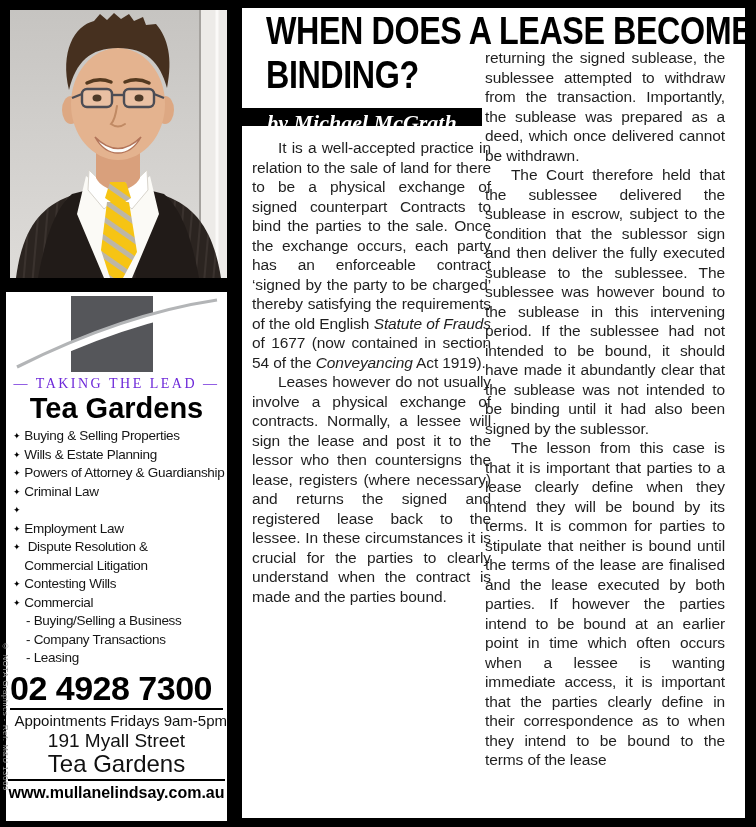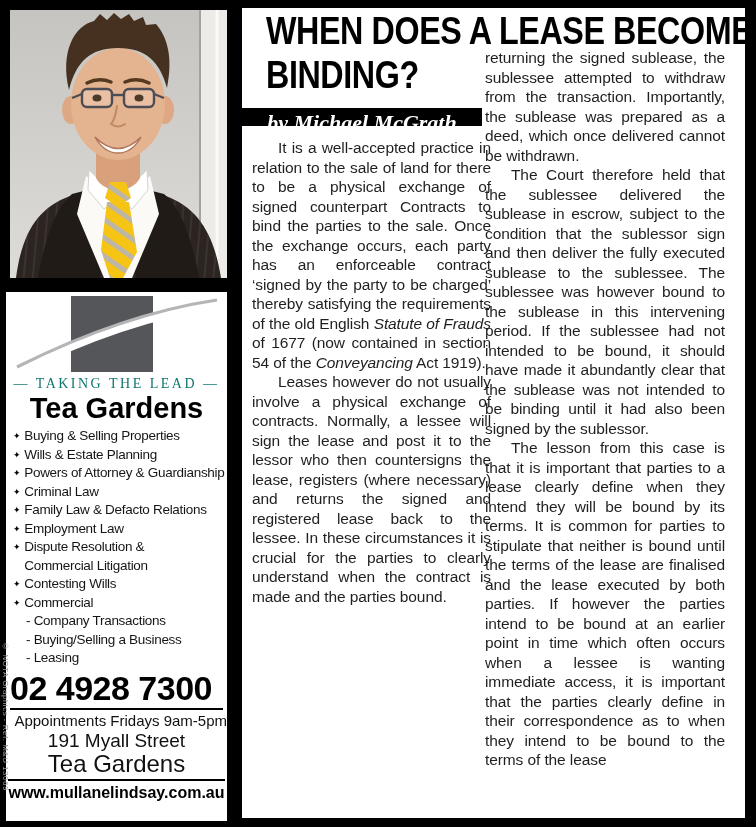--- a/index.html
+++ b/index.html
@@ -17,31 +17,31 @@
     position:absolute; left:4px; top:290px; width:225px; height:533px;
     background:#fff; border:2px solid #000; padding:2px 0 0 0; overflow:hidden;
   }
   .logo-wrap { text-align:center; margin-top:1px; }
   .logo-wrap svg { display:block; margin:0 auto; width:204px; height:80px; }
   .brand {
     font-family:"Liberation Serif", serif; font-size:19px; color:#66676b;
     letter-spacing:1px; text-align:center; line-height:21px; white-space:nowrap;
   }
   .tagline {
-    font-family:"Liberation Serif", serif; font-size:14px; color:#0f766e;
+    font-family:"Liberation Serif", serif; font-size:14px; color:#6d28d9;
     letter-spacing:2.5px; text-align:center; line-height:17px; white-space:nowrap;
   }
   .tg-heading {
     font-size:29px; font-weight:bold; color:#000; text-align:center;
     line-height:31px; margin:1px 0 3px 0;
   }
   .services { padding:0 2px 0 7px; }
   .svc { display:flex; font-size:13.5px; letter-spacing:-0.3px; line-height:18.5px; color:#151515; }
   .svc .bullet { flex:0 0 auto; font-size:9px; line-height:18.5px; margin-right:4px; color:#000; }
-  .svc .svc-label { white-space:pre-line; }
+  .svc .svc-label { white-space:pre-line;text-align:right; }
   .svc.sub { padding-left:13px; }
   .phone {
     font-size:34px; font-weight:bold; color:#000; line-height:37px;
     letter-spacing:-0.5px; border-bottom:2px solid #000; margin:2px 4px 0 4px; padding-bottom:1px;
     white-space:nowrap;
   }
   .appointments { font-size:15px; text-align:right; line-height:18px; margin-top:2px; color:#111; white-space:nowrap; }
   .addr1 { font-size:19px; text-align:center; line-height:21px; color:#111; }
   .addr2 { font-size:24px; text-align:center; line-height:26px; color:#111; }
   .website {
@@ -162,44 +162,43 @@
       <div class="svc">
         <span class="bullet">✦</span>
         <span class="svc-label">Powers of Attorney &amp; Guardianship</span>
       </div>
       <div class="svc">
         <span class="bullet">✦</span>
         <span class="svc-label">Criminal Law</span>
       </div>
       <div class="svc">
         <span class="bullet">✦</span>
-        <span class="svc-label">Family Law &amp; Defacto Relations</span>
       </div>
       <div class="svc">
         <span class="bullet">✦</span>
         <span class="svc-label">Employment Law</span>
       </div>
       <div class="svc">
         <span class="bullet">✦</span>
         <span class="svc-label">Dispute Resolution &amp;
 Commercial Litigation</span>
       </div>
       <div class="svc">
         <span class="bullet">✦</span>
         <span class="svc-label">Contesting Wills</span>
       </div>
       <div class="svc">
         <span class="bullet">✦</span>
         <span class="svc-label">Commercial</span>
       </div>
       <div class="svc sub">
+        <span class="svc-label">- Buying/Selling a Business</span>
+      </div>
+      <div class="svc sub">
         <span class="svc-label">- Company Transactions</span>
-      </div>
-      <div class="svc sub">
-        <span class="svc-label">- Buying/Selling a Business</span>
       </div>
       <div class="svc sub">
         <span class="svc-label">- Leasing</span>
       </div>
     </div>
   <div class="phone">02 4928 7300</div>
   <div class="appointments">Appointments Fridays 9am-5pm</div>
   <div class="addr1">191 Myall Street</div>
   <div class="addr2">Tea Gardens</div>
   <div class="website">www.mullanelindsay.com.au</div>

